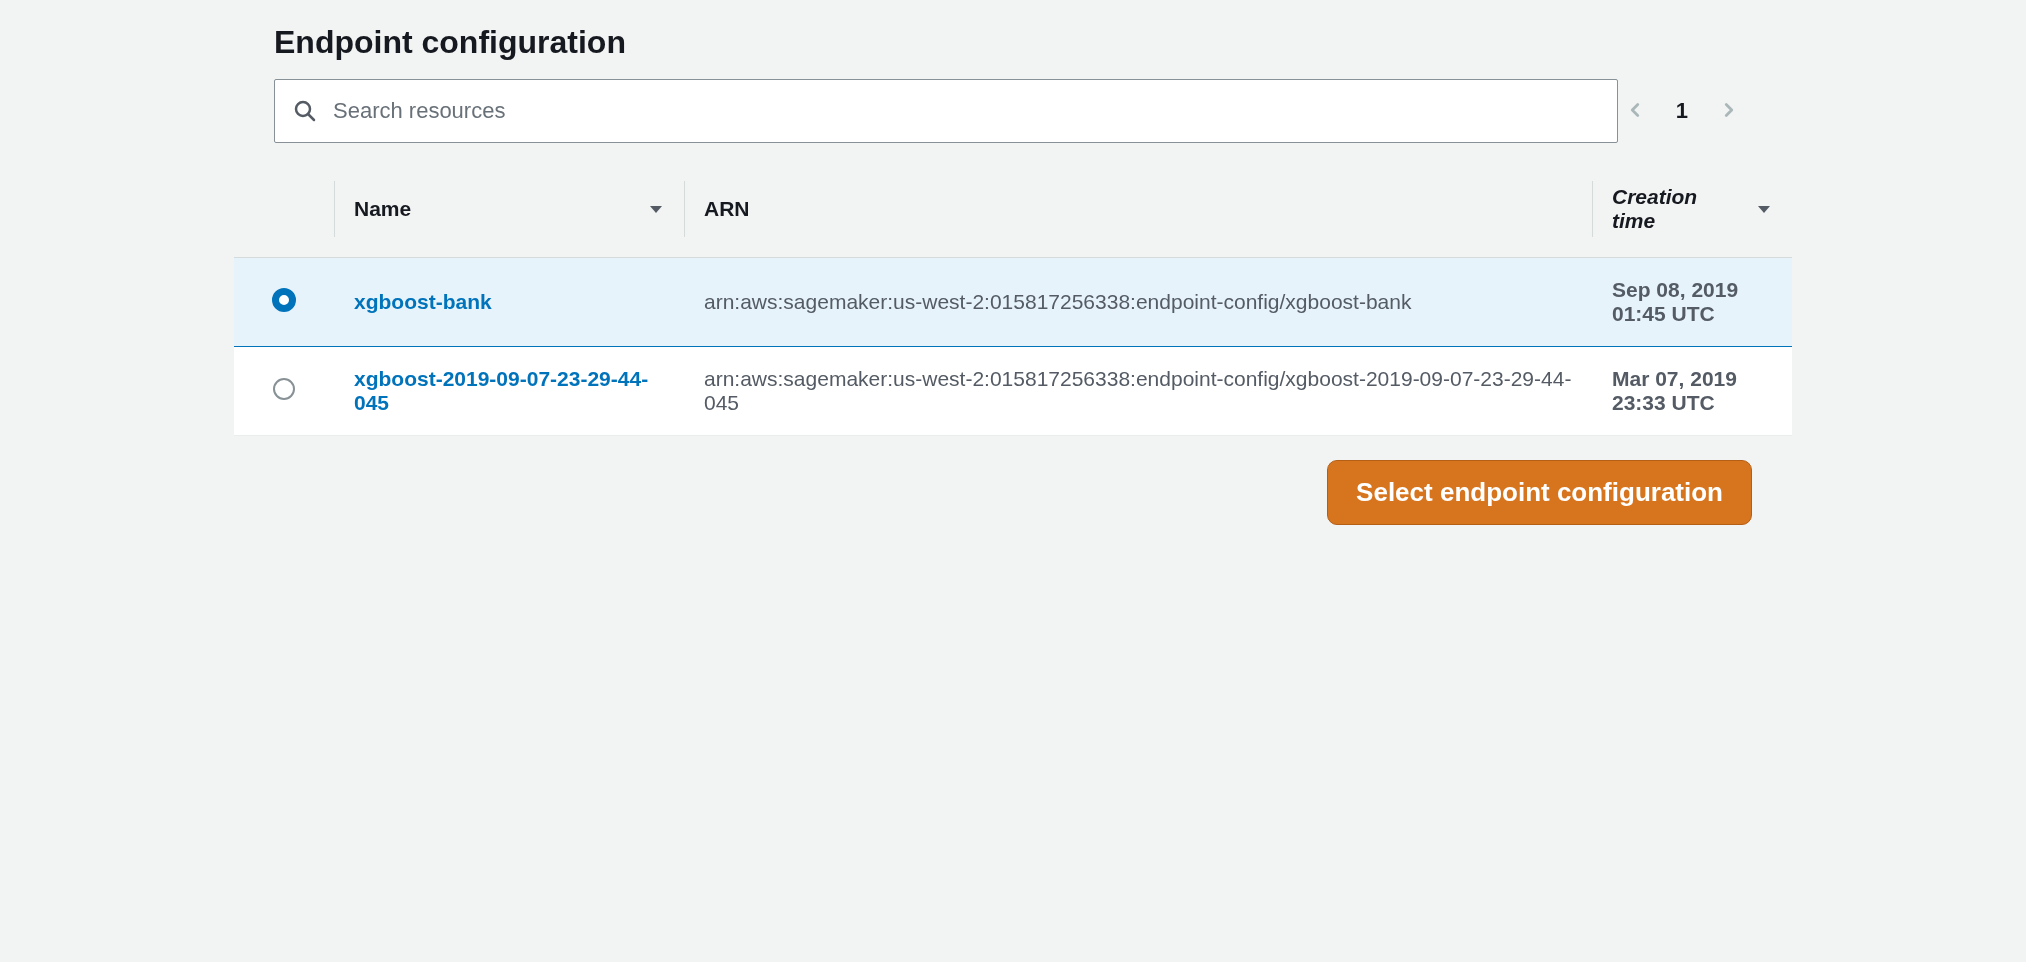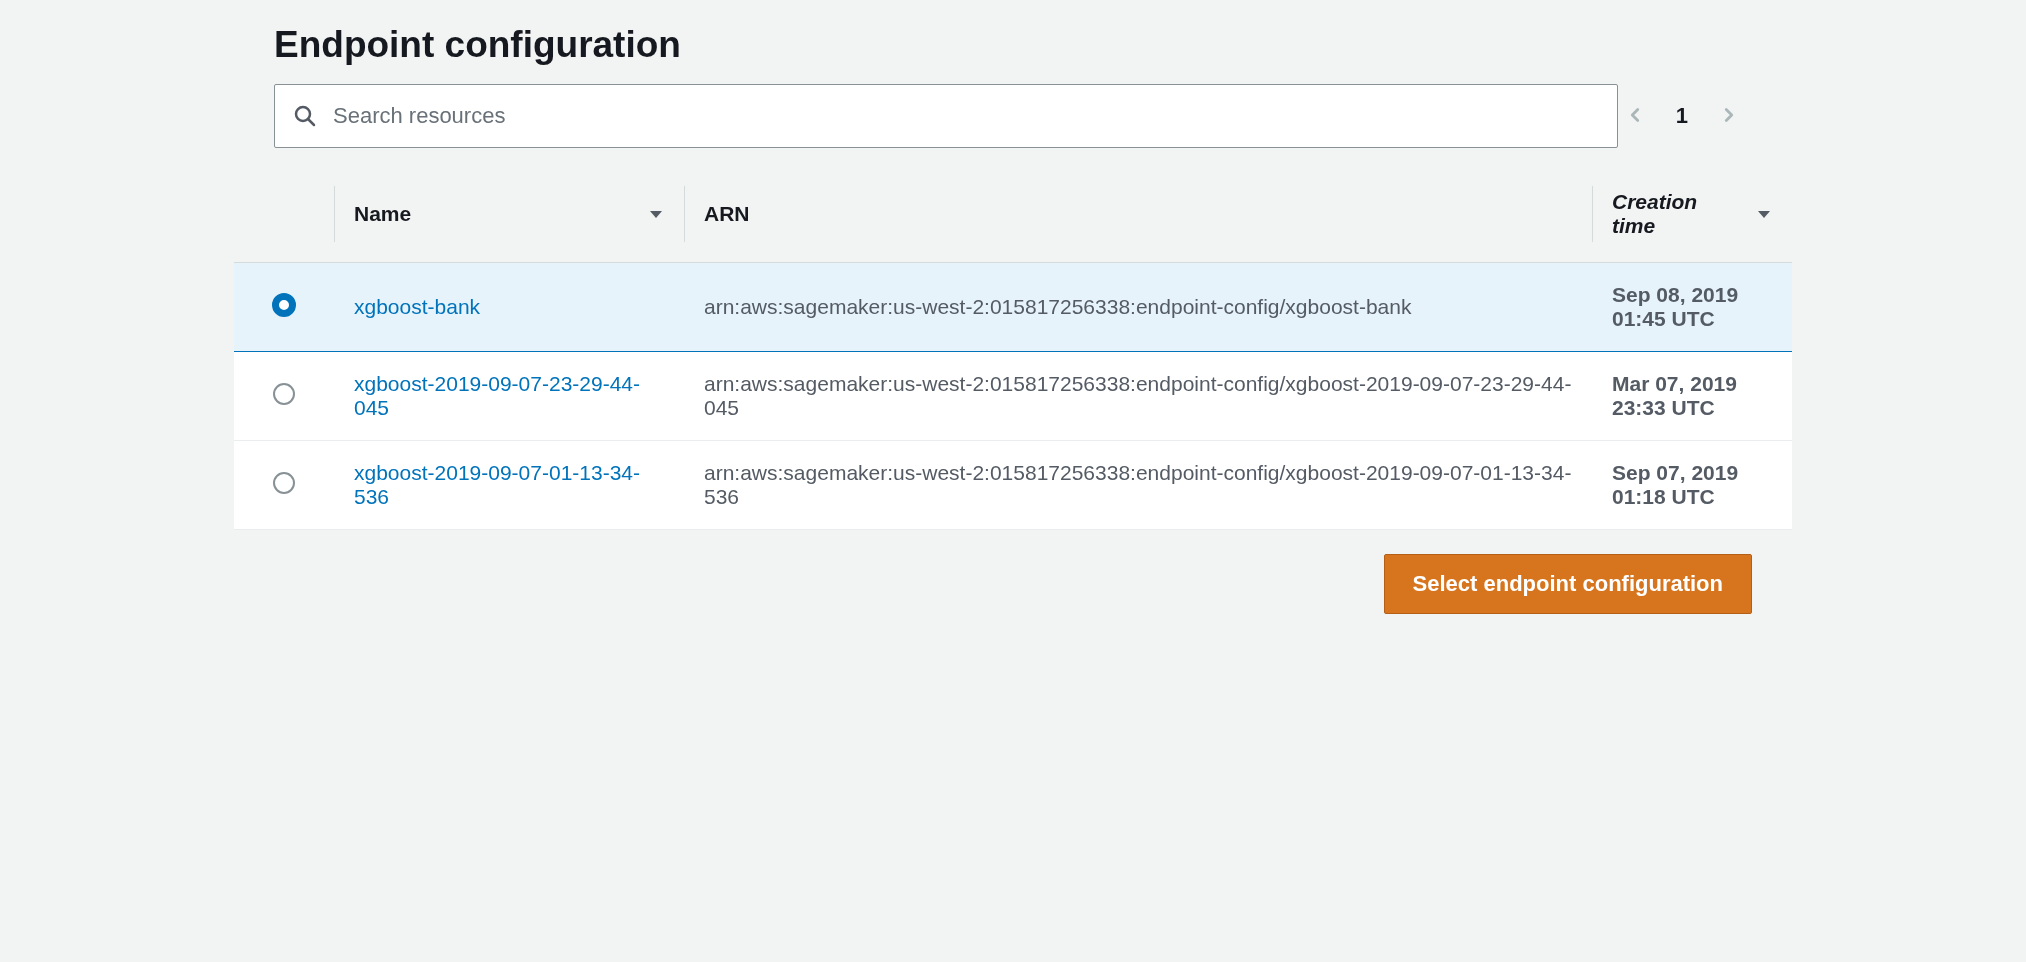--- a/index.html
+++ b/index.html
@@ -29,21 +29,21 @@
   }
   .panel {
     width: 1558px;
     margin: 0 auto;
     padding: 24px 0 40px 0;
   }
   .panel-header {
     padding: 0 40px 18px 40px;
   }
   .panel-title {
-    font-size: 37px;
+    font-size: 32px;
     font-weight: 700;
     margin: 0 0 18px 0;
     color: var(--text-heading);
   }
   .toolbar {
     display: flex;
     align-items: center;
   }
   .search-wrap {
     flex: 1 1 auto;
@@ -141,21 +141,21 @@
     color: var(--text-body);
   }
   tr.selected {
     background: var(--bg-selected);
     border-top: 1px solid var(--selected-border);
     border-bottom: 1px solid var(--selected-border) !important;
   }
   .link {
     color: var(--text-link);
     text-decoration: none;
-    font-weight: 400;
+    font-weight: 700;
     word-break: break-word;
   }
   .arn { color: var(--text-body); word-break: break-word; }
   .ctime { color: var(--text-body); white-space: normal; font-weight: bold; }
 
   
   .radio-cell { text-align: center; }
   .radio {
     width: 22px; height: 22px;
     border-radius: 50%;
@@ -174,24 +174,24 @@
 
   .actions {
     padding: 24px 40px 0 40px;
     display: flex;
     justify-content: flex-end;
   }
   .btn-primary {
     background: var(--orange);
     border: 1px solid var(--orange-border);
     color: #fff;
-    font-size: 22px;
+    font-size: 26px;
     font-weight: 700;
     padding: 16px 28px;
-    border-radius: 2px;
+    border-radius: 10px;
     cursor: pointer;
   }
 </style>
 </head>
 <body>
 
 <div class="panel">
 
   <div class="panel-header">
     <h2 class="panel-title">Endpoint configuration</h2>
@@ -264,26 +264,20 @@
           <td><a href="#" class="link">xgboost-bank</a></td>
           <td class="arn">arn:aws:sagemaker:us-west-2:015817256338:endpoint-config/xgboost-bank</td>
           <td class="ctime">Sep 08, 2019 01:45 UTC</td>
         </tr>
         <tr>
           <td class="radio-cell"><span class="radio unchecked"></span></td>
           <td><a href="#" class="link">xgboost-2019-09-07-23-29-44-045</a></td>
           <td class="arn">arn:aws:sagemaker:us-west-2:015817256338:endpoint-config/xgboost-2019-09-07-23-29-44-045</td>
           <td class="ctime">Mar 07, 2019 23:33 UTC</td>
         </tr>
-        <tr>
-          <td class="radio-cell"><span class="radio unchecked"></span></td>
-          <td><a href="#" class="link">xgboost-2019-09-07-01-13-34-536</a></td>
-          <td class="arn">arn:aws:sagemaker:us-west-2:015817256338:endpoint-config/xgboost-2019-09-07-01-13-34-536</td>
-          <td class="ctime">Sep 07, 2019 01:18 UTC</td>
-        </tr>
       </tbody>
   </table>
 
   <div class="actions">
     <button class="btn-primary">Select endpoint configuration</button>
   </div>
 
 </div>
 
 </body></html>

